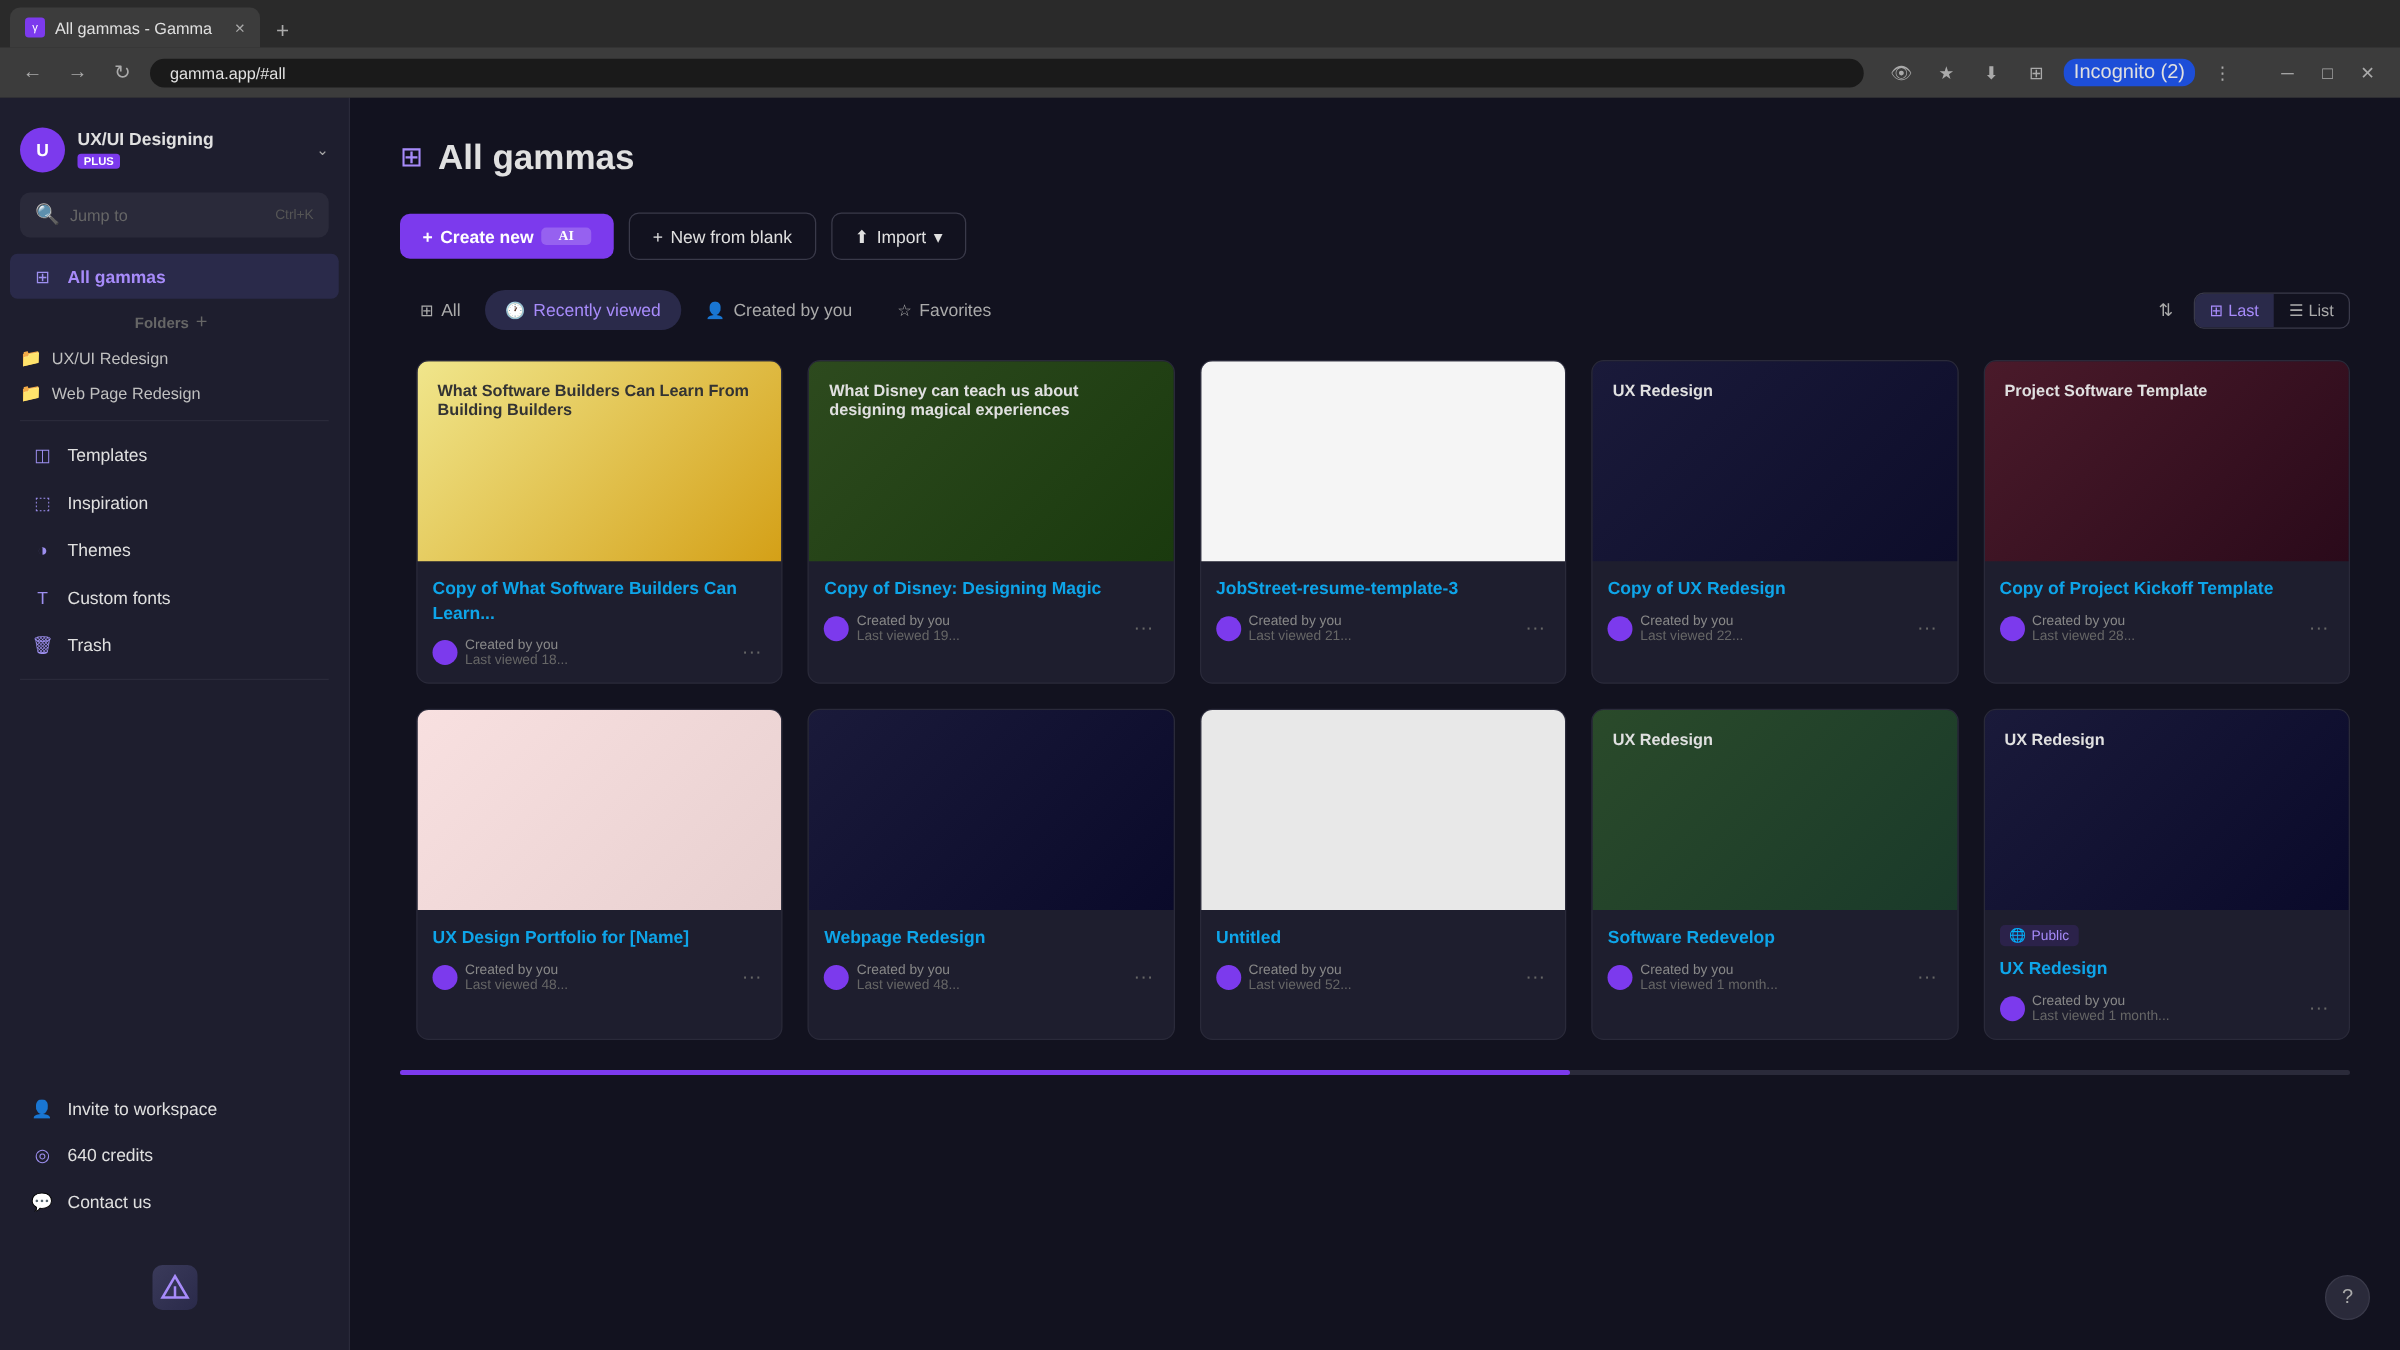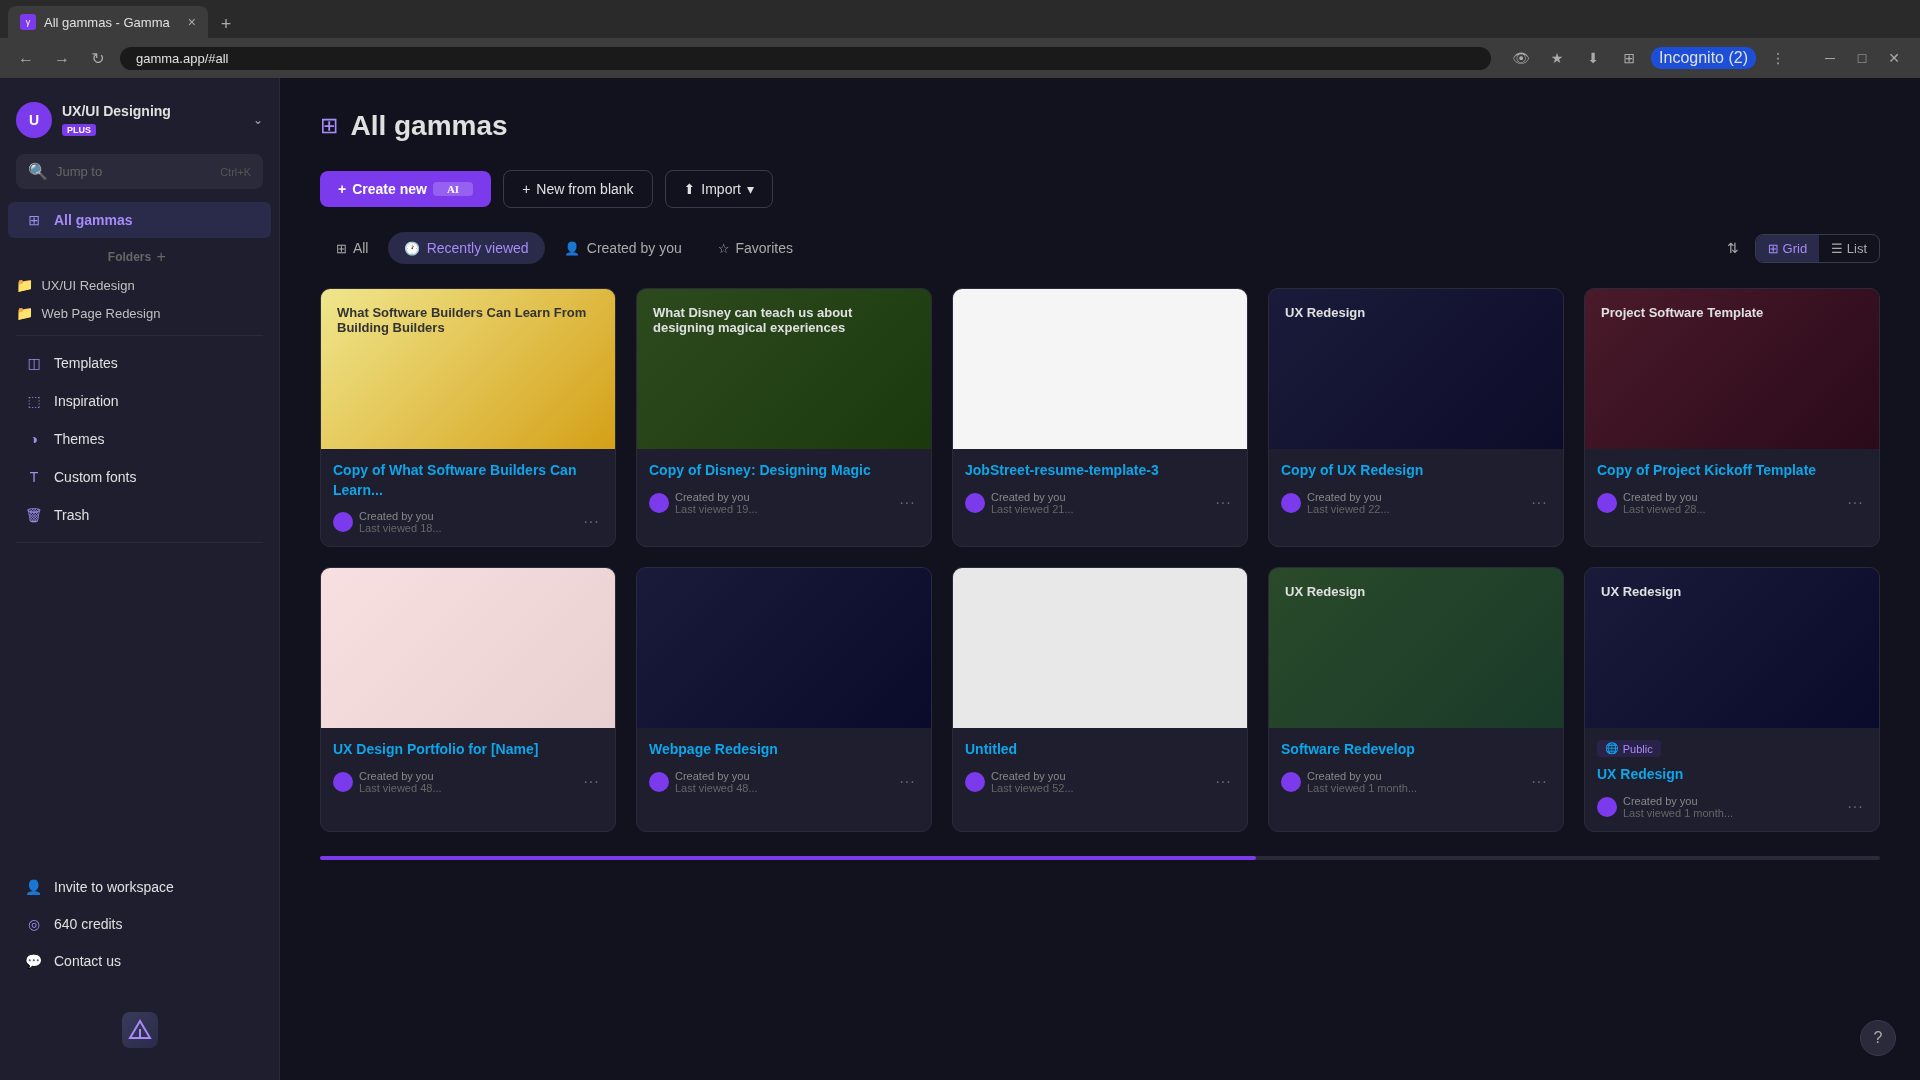--- a/index.html
+++ b/index.html
@@ -73,21 +73,21 @@
     .filter-tab.active { background: #2a2a4a; color: #a78bfa; }
     .filter-tab-icon { font-size: 13px; }
 
     .view-controls { display: flex; align-items: center; gap: 8px; margin-left: auto; }
     .sort-btn { display: flex; align-items: center; padding: 6px 8px; cursor: pointer; color: #aaa; font-size: 14px; }
     .view-toggle { display: flex; border: 1px solid #3a3a4a; border-radius: 8px; overflow: hidden; }
     .view-btn { display: flex; align-items: center; gap: 4px; padding: 6px 12px; cursor: pointer; font-size: 13px; color: #aaa; background: transparent; border: none; }
     .view-btn.active { background: #2a2a4a; color: #a78bfa; }
 
     
-    .cards-grid { display: grid; grid-template-columns: repeat(5, 1fr); gap: 20px; }
+    .cards-grid { display: grid; grid-template-columns: repeat(5, 1fr); gap: 20px; margin-left: 13px; }
     .card { background: #1e1e2e; border-radius: 10px; overflow: hidden; cursor: pointer; border: 1px solid #2a2a3a; transition: border-color 0.2s; }
     .card-thumbnail { width: 100%; height: 160px; overflow: hidden; position: relative; background: #2a2a3a; }
     .card-body { padding: 12px; }
     .card-title { font-size: 14px; font-weight: 600; color: #0ea5e9; margin-bottom: 10px; line-height: 1.4; }
     .card-meta { display: flex; align-items: center; justify-content: space-between; }
     .card-author { display: flex; align-items: center; gap: 6px; }
     .author-avatar { width: 20px; height: 20px; background: #7c3aed; border-radius: 50%; flex-shrink: 0; }
     .author-info { }
     .author-name { font-size: 11px; color: #888; }
     .last-viewed { font-size: 11px; color: #666; }
@@ -276,21 +276,21 @@
         <div class="filter-tab">
           <span class="filter-tab-icon">☆</span>
           <span>Favorites</span>
         </div>
       </div>
       <div class="view-controls">
         <div class="sort-btn">⇅</div>
         <div class="view-toggle">
           <button class="view-btn active">
             <span>⊞</span>
-            <span>Grid</span>
+            <span>Last</span>
           </button>
           <button class="view-btn">
             <span>☰</span>
             <span>List</span>
           </button>
         </div>
       </div>
     </div>
 
     <div class="cards-grid" id="cards-container">

